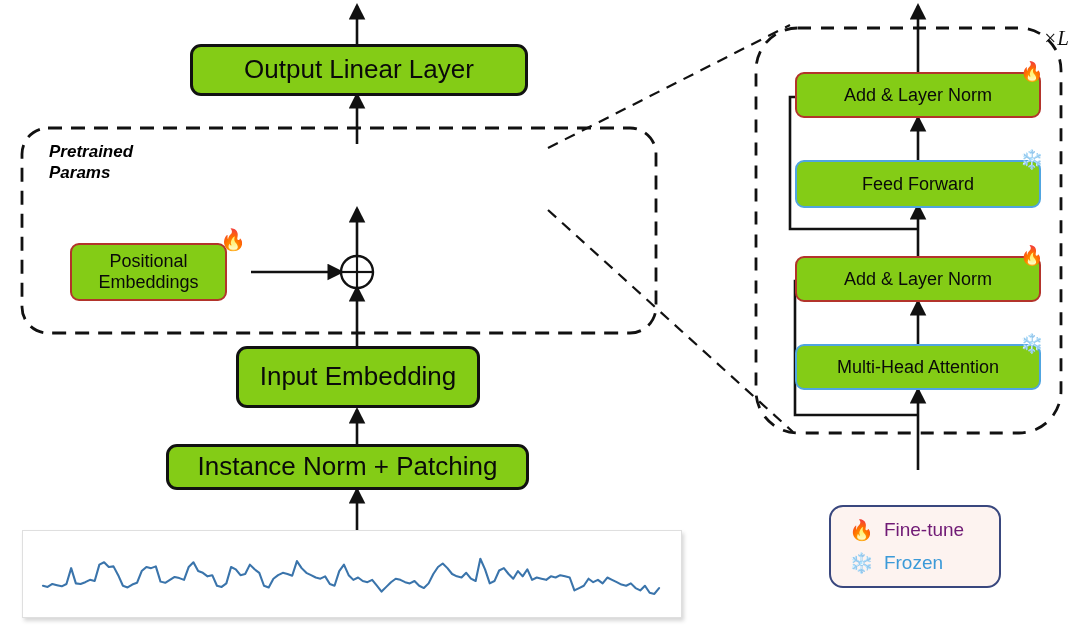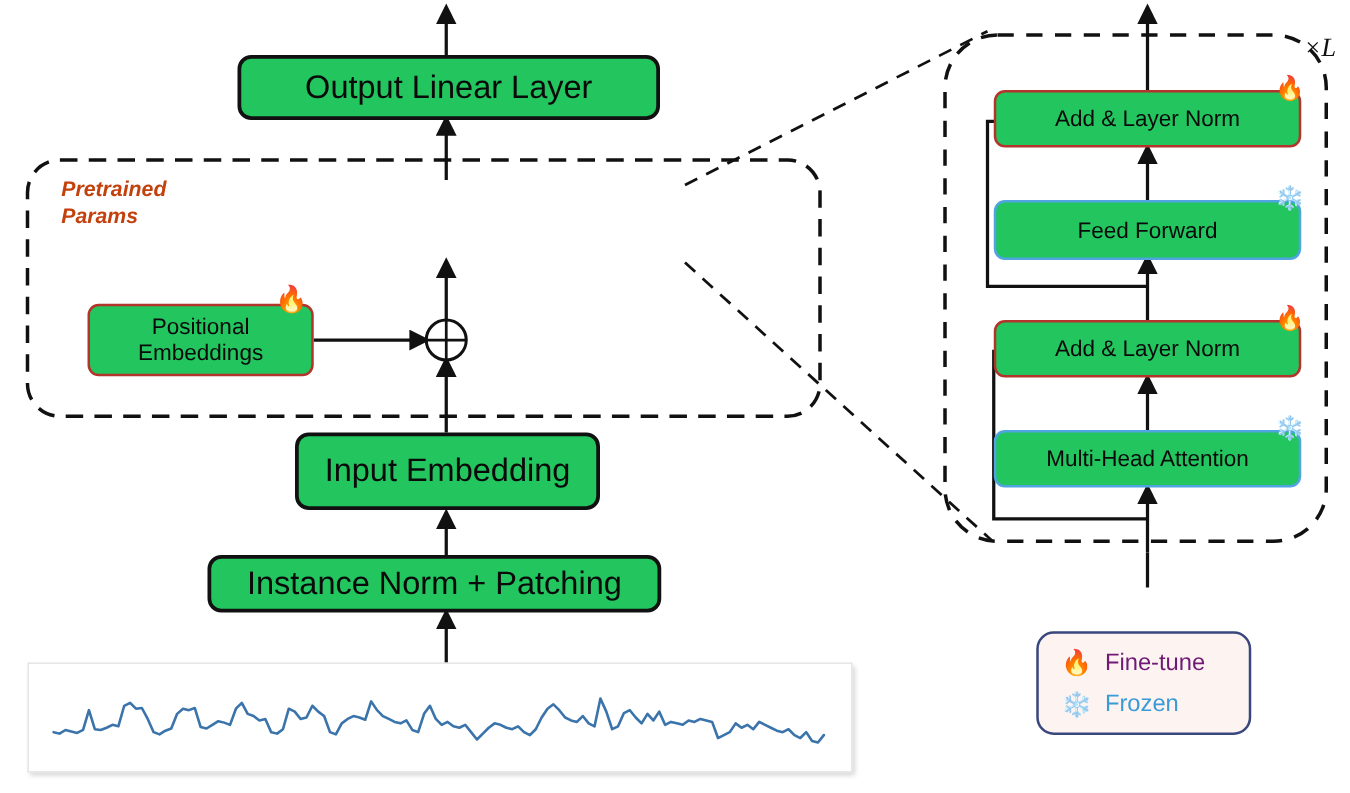--- a/index.html
+++ b/index.html
@@ -19,21 +19,21 @@
     left:0;top:0;
     width:1080px;height:634px;
     pointer-events:none;
   }
   .node{
     position:absolute;
     box-sizing:border-box;
     display:flex;
     align-items:center;
     justify-content:center;
-    background:#22c55e;
+    background:#84cc16;
     text-align:center;
     color:#0a0a0a;
     line-height:1.15;
   }
   
   .blk-black{
     border:3px solid #111;
     border-radius:11px;
     font-size:26px;
   }
@@ -54,21 +54,21 @@
     border:2.5px solid #50a5e0;
     border-radius:9px;
     font-size:18px;
   }
   .bold{font-weight:bold;}
   .lbl-pretrained{
     position:absolute;
     font-size:17px;
     font-weight:bold;
     font-style:italic;
-    color:#c2410c;
+    color:#000000;
     line-height:1.22;
     text-align:left;
     white-space:pre-line;
   }
   .lbl-xl{
     position:absolute;
     font-size:21px;
     font-style:italic;
     font-family:"Liberation Serif","DejaVu Serif",serif;
     color:#111;
@@ -168,21 +168,21 @@
     <path d="M918,229 L790,229 L790,97 L878,97" fill="none" stroke="#111" stroke-width="2.6" marker-end="url(#ahs)" stroke-linejoin="miter"></path>
 
     <path d="M918,415 L795,415 L795,281 L878,281" fill="none" stroke="#111" stroke-width="2.6" marker-end="url(#ahs)" stroke-linejoin="miter"></path>
   </svg>
 
   <div class="node blk-black" style="left:190px; top:44px; width:338px; height:52px;">
     <span>Output Linear Layer</span>
   </div>
 
 
-  <div class="node blk-red" style="left:70px; top:243px; width:181px; height:58px; white-space:pre-line; font-size:18px;">
+  <div class="node blk-red" style="left:70px; top:243px; width:157px; height:58px; white-space:pre-line; font-size:18px;">
     <span>Positional
 Embeddings</span>
   </div>
   <span class="icon" style="left:220px; top:229px;">🔥</span>
 
   <div class="node blk-black" style="left:236px; top:346px; width:244px; height:62px;justify-content:center;">
     <span>Input Embedding</span>
   </div>
 
   <div class="node blk-black" style="left:166px; top:444px; width:363px; height:46px;">

